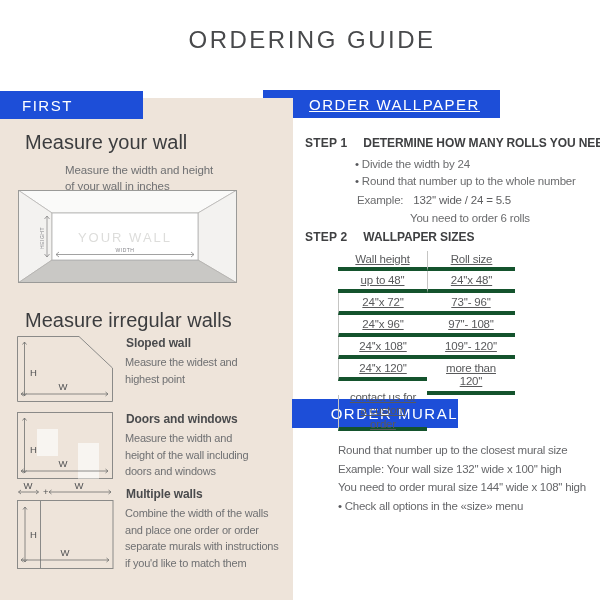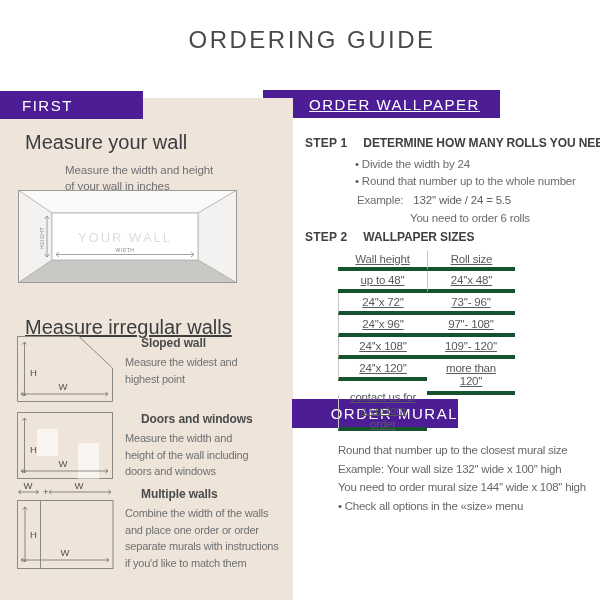--- a/index.html
+++ b/index.html
@@ -5,31 +5,31 @@
   html,body{margin:0;padding:0;background:#fff;}
   #page{position:relative;width:600px;height:600px;background:#ffffff;overflow:hidden;
         font-family:"Liberation Sans",sans-serif;color:#55565a;}
 
   
   .page-title{position:absolute;top:26px;left:0;width:600px;text-align:center;
     font-size:24px;letter-spacing:2.5px;color:#48494b;font-weight:500;padding-left:12px;}
 
   
   .beige-panel{position:absolute;left:0;top:98px;width:293px;height:502px;background:#eee4da;z-index:1;}
-  .bar{background:#4c1d95;color:#fff;letter-spacing:1.5px;font-size:15px;font-weight:500;
+  .bar{background:#1d4ed8;color:#fff;letter-spacing:1.5px;font-size:15px;font-weight:500;
        display:flex;align-items:center;}
   .bar-first{position:absolute;left:0;top:91px;width:143px;height:28px;padding-left:22px;z-index:3;box-sizing:border-box;}
   .bar-wallpaper{position:absolute;left:263px;top:90px;width:237px;height:28px;z-index:0;
        justify-content:center;padding-left:26px;box-sizing:border-box;text-decoration:underline;}
   .bar-mural{position:absolute;left:292px;top:399px;width:166px;height:29px;z-index:2;justify-content:flex-end;}
   .h2{position:absolute;left:25px;font-size:20px;color:#3c3d3f;font-weight:500;z-index:2;}
   .desc{position:absolute;left:25px;font-size:11.5px;line-height:16px;color:#6f7072;z-index:2;letter-spacing:-0.1px;}
   .diagram{position:absolute;z-index:2;}
   .item-text{position:absolute;left:125px;z-index:2;width:168px;}
-  .item-title{font-size:12px;font-weight:700;color:#4a4b4d;margin:0 0 4px 16px;letter-spacing:-0.1px;}
+  .item-title{font-size:12px;font-weight:700;color:#4a4b4d;margin:0 0 4px 1px;letter-spacing:-0.1px;}
   .item-line{font-size:11px;line-height:16.5px;color:#6f7072;letter-spacing:-0.2px;}
 
   
   .step-row{position:absolute;left:305px;display:flex;gap:16px;z-index:2;}
   .step-label{font-size:12px;font-weight:600;color:#3f4042;letter-spacing:0.2px;white-space:nowrap;}
   .step-title{font-size:12px;font-weight:600;color:#3f4042;letter-spacing:-0.1px;white-space:nowrap;}
   .rbody{font-size:11.5px;color:#6b6c6e;letter-spacing:-0.2px;}
   .bullets{position:absolute;left:355px;top:156px;z-index:2;line-height:17px;}
   .bullet-line::before{content:"• ";color:#55565a;}
   .example-row{position:absolute;left:357px;top:193px;display:flex;gap:10px;z-index:2;line-height:15px;}
@@ -87,21 +87,21 @@
     <rect x="0.5" y="0.5" width="218" height="92" fill="none" stroke="#9a9a98" stroke-width="1"></rect>
     <text x="107" y="52" text-anchor="middle" font-size="13" letter-spacing="2" fill="#dddddb">YOUR WALL</text>
     <line x1="29" y1="26" x2="29" y2="67" stroke="#8a8a8a" stroke-width="0.8"></line>
     <path d="M26.5,29 29,26 31.5,29 M26.5,64 29,67 31.5,64" fill="none" stroke="#8a8a8a" stroke-width="0.8"></path>
     <text class="svg-tiny" x="26" y="48" text-anchor="middle" transform="rotate(-90 26 48)">HEIGHT</text>
     <line x1="38" y1="64.5" x2="176" y2="64.5" stroke="#8a8a8a" stroke-width="0.8"></line>
     <path d="M41,62 38,64.5 41,67 M173,62 176,64.5 173,67" fill="none" stroke="#8a8a8a" stroke-width="0.8"></path>
     <text class="svg-tiny" x="107" y="62" text-anchor="middle">WIDTH</text>
   </svg>
 
-  <div class="h2" style="top:316px;text-decoration:underline;">Measure irregular walls</div>
+  <div class="h2" style="top:309px;">Measure irregular walls</div>
 
   <svg class="diagram" style="left:17px;top:336px;" width="96" height="66" viewBox="0 0 96 66">
     <polygon points="0.5,0.5 62,0.5 95.5,32 95.5,65.5 0.5,65.5" fill="none" stroke="#8a8a88" stroke-width="1"></polygon>
     <line x1="7.5" y1="6" x2="7.5" y2="60" stroke="#6f706f" stroke-width="0.8"></line>
     <path d="M5.5,8.5 7.5,6 9.5,8.5 M5.5,57.5 7.5,60 9.5,57.5" fill="none" stroke="#6f706f" stroke-width="0.8"></path>
     <text class="svg-hw" x="13" y="40">H</text>
     <line x1="4" y1="58" x2="91" y2="58" stroke="#6f706f" stroke-width="0.8"></line>
     <path d="M6.5,56 4,58 6.5,60 M88.5,56 91,58 88.5,60" fill="none" stroke="#6f706f" stroke-width="0.8"></path>
     <text class="svg-hw" x="46" y="54" text-anchor="middle">W</text>
   </svg>

